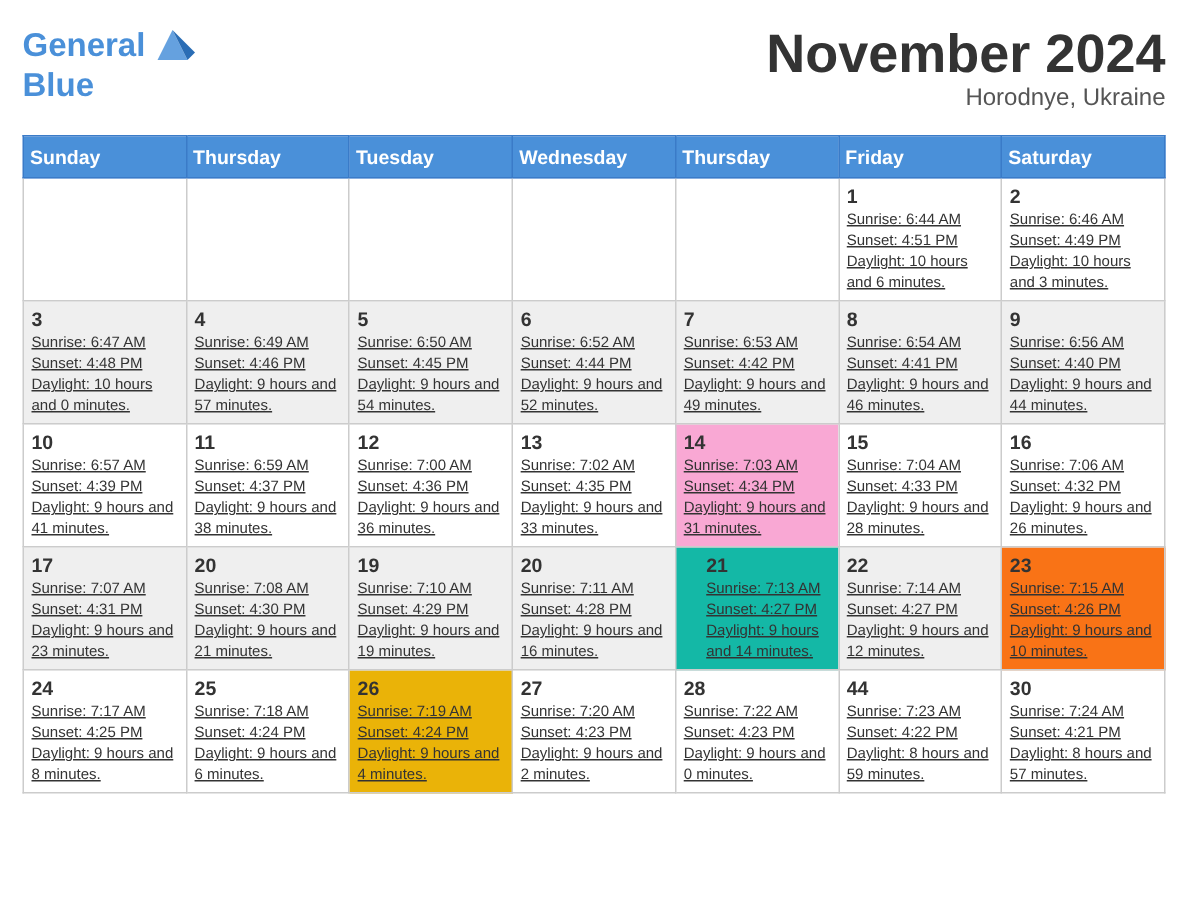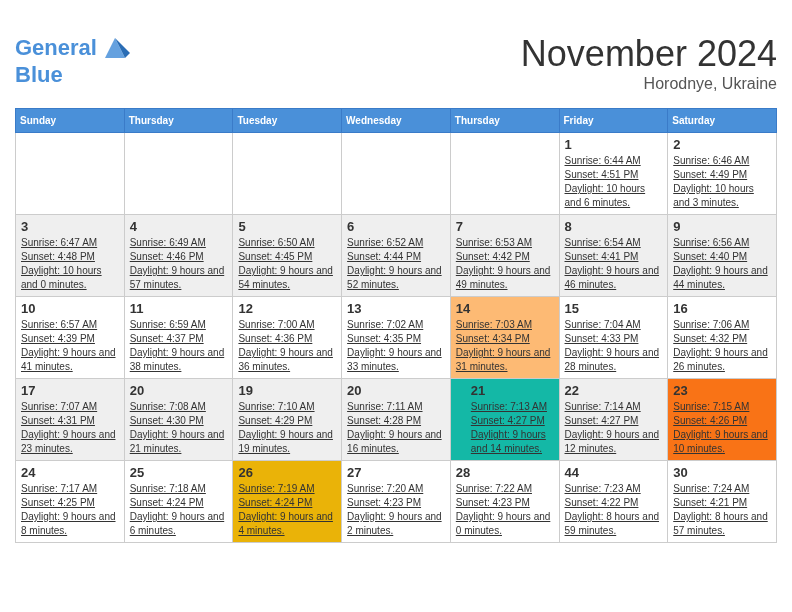--- a/index.html
+++ b/index.html
@@ -1,38 +1,38 @@
 <!DOCTYPE html>
 <html><head>
   <meta charset="utf-8">
   <style>
     * { box-sizing: border-box; margin: 0; padding: 0; }
     body { font-family: Arial, sans-serif; background: #fff; width: 792px; min-height: 612px; }
     
-    .page { width: 792px; padding: 15px; margin-top: 18px; }
+    .page { width: 792px; padding: 15px; }
     
     .header { display: flex; justify-content: space-between; align-items: flex-start; margin-bottom: 15px; }
     
     .logo { display: flex; align-items: center; }
     .logo-text { font-size: 22px; font-weight: bold; color: #333; line-height: 1.1; }
     .logo-blue { color: #4a90d9; }
     .logo-icon { width: 30px; height: 30px; margin-left: 3px; }
     
     .title-block { text-align: right; }
-    .month-title { font-size: 36px; color: #333; font-weight: normal; }
+    .month-title { font-size: 36px; color: #333; font-weight: bold; }
     .location { font-size: 16px; color: #555; text-align: right; }
     
     .calendar { width: 100%; border-collapse: collapse; }
     
     .calendar th {
       background: #4a90d9;
       color: #fff;
       padding: 6px 4px;
       text-align: left;
-      font-size: 10px;
+      font-size: 13px;
       font-weight: bold;
       border: 1px solid #3a7bc8;
     }
     
     .calendar td {
       vertical-align: top;
       padding: 4px 5px;
       border: 1px solid #ccc;
       width: calc(100% / 7);
       min-height: 80px;
@@ -162,21 +162,21 @@
             <div class="day-info">Sunrise: 6:59 AM<br>Sunset: 4:37 PM<br>Daylight: 9 hours and 38 minutes.</div>
           </td>
           <td style="background: rgb(255, 255, 255);">
             <span class="day-num">12</span>
             <div class="day-info">Sunrise: 7:00 AM<br>Sunset: 4:36 PM<br>Daylight: 9 hours and 36 minutes.</div>
           </td>
           <td style="background: rgb(255, 255, 255);">
             <span class="day-num">13</span>
             <div class="day-info">Sunrise: 7:02 AM<br>Sunset: 4:35 PM<br>Daylight: 9 hours and 33 minutes.</div>
           </td>
-          <td style="background: #fdba74;">
+          <td style="background: #f9a8d4;">
             <span class="day-num">14</span>
             <div class="day-info">Sunrise: 7:03 AM<br>Sunset: 4:34 PM<br>Daylight: 9 hours and 31 minutes.</div>
           </td>
           <td style="background: rgb(255, 255, 255);">
             <span class="day-num">15</span>
             <div class="day-info">Sunrise: 7:04 AM<br>Sunset: 4:33 PM<br>Daylight: 9 hours and 28 minutes.</div>
           </td>
           <td style="background: rgb(255, 255, 255);">
             <span class="day-num">16</span>
             <div class="day-info">Sunrise: 7:06 AM<br>Sunset: 4:32 PM<br>Daylight: 9 hours and 26 minutes.</div>

